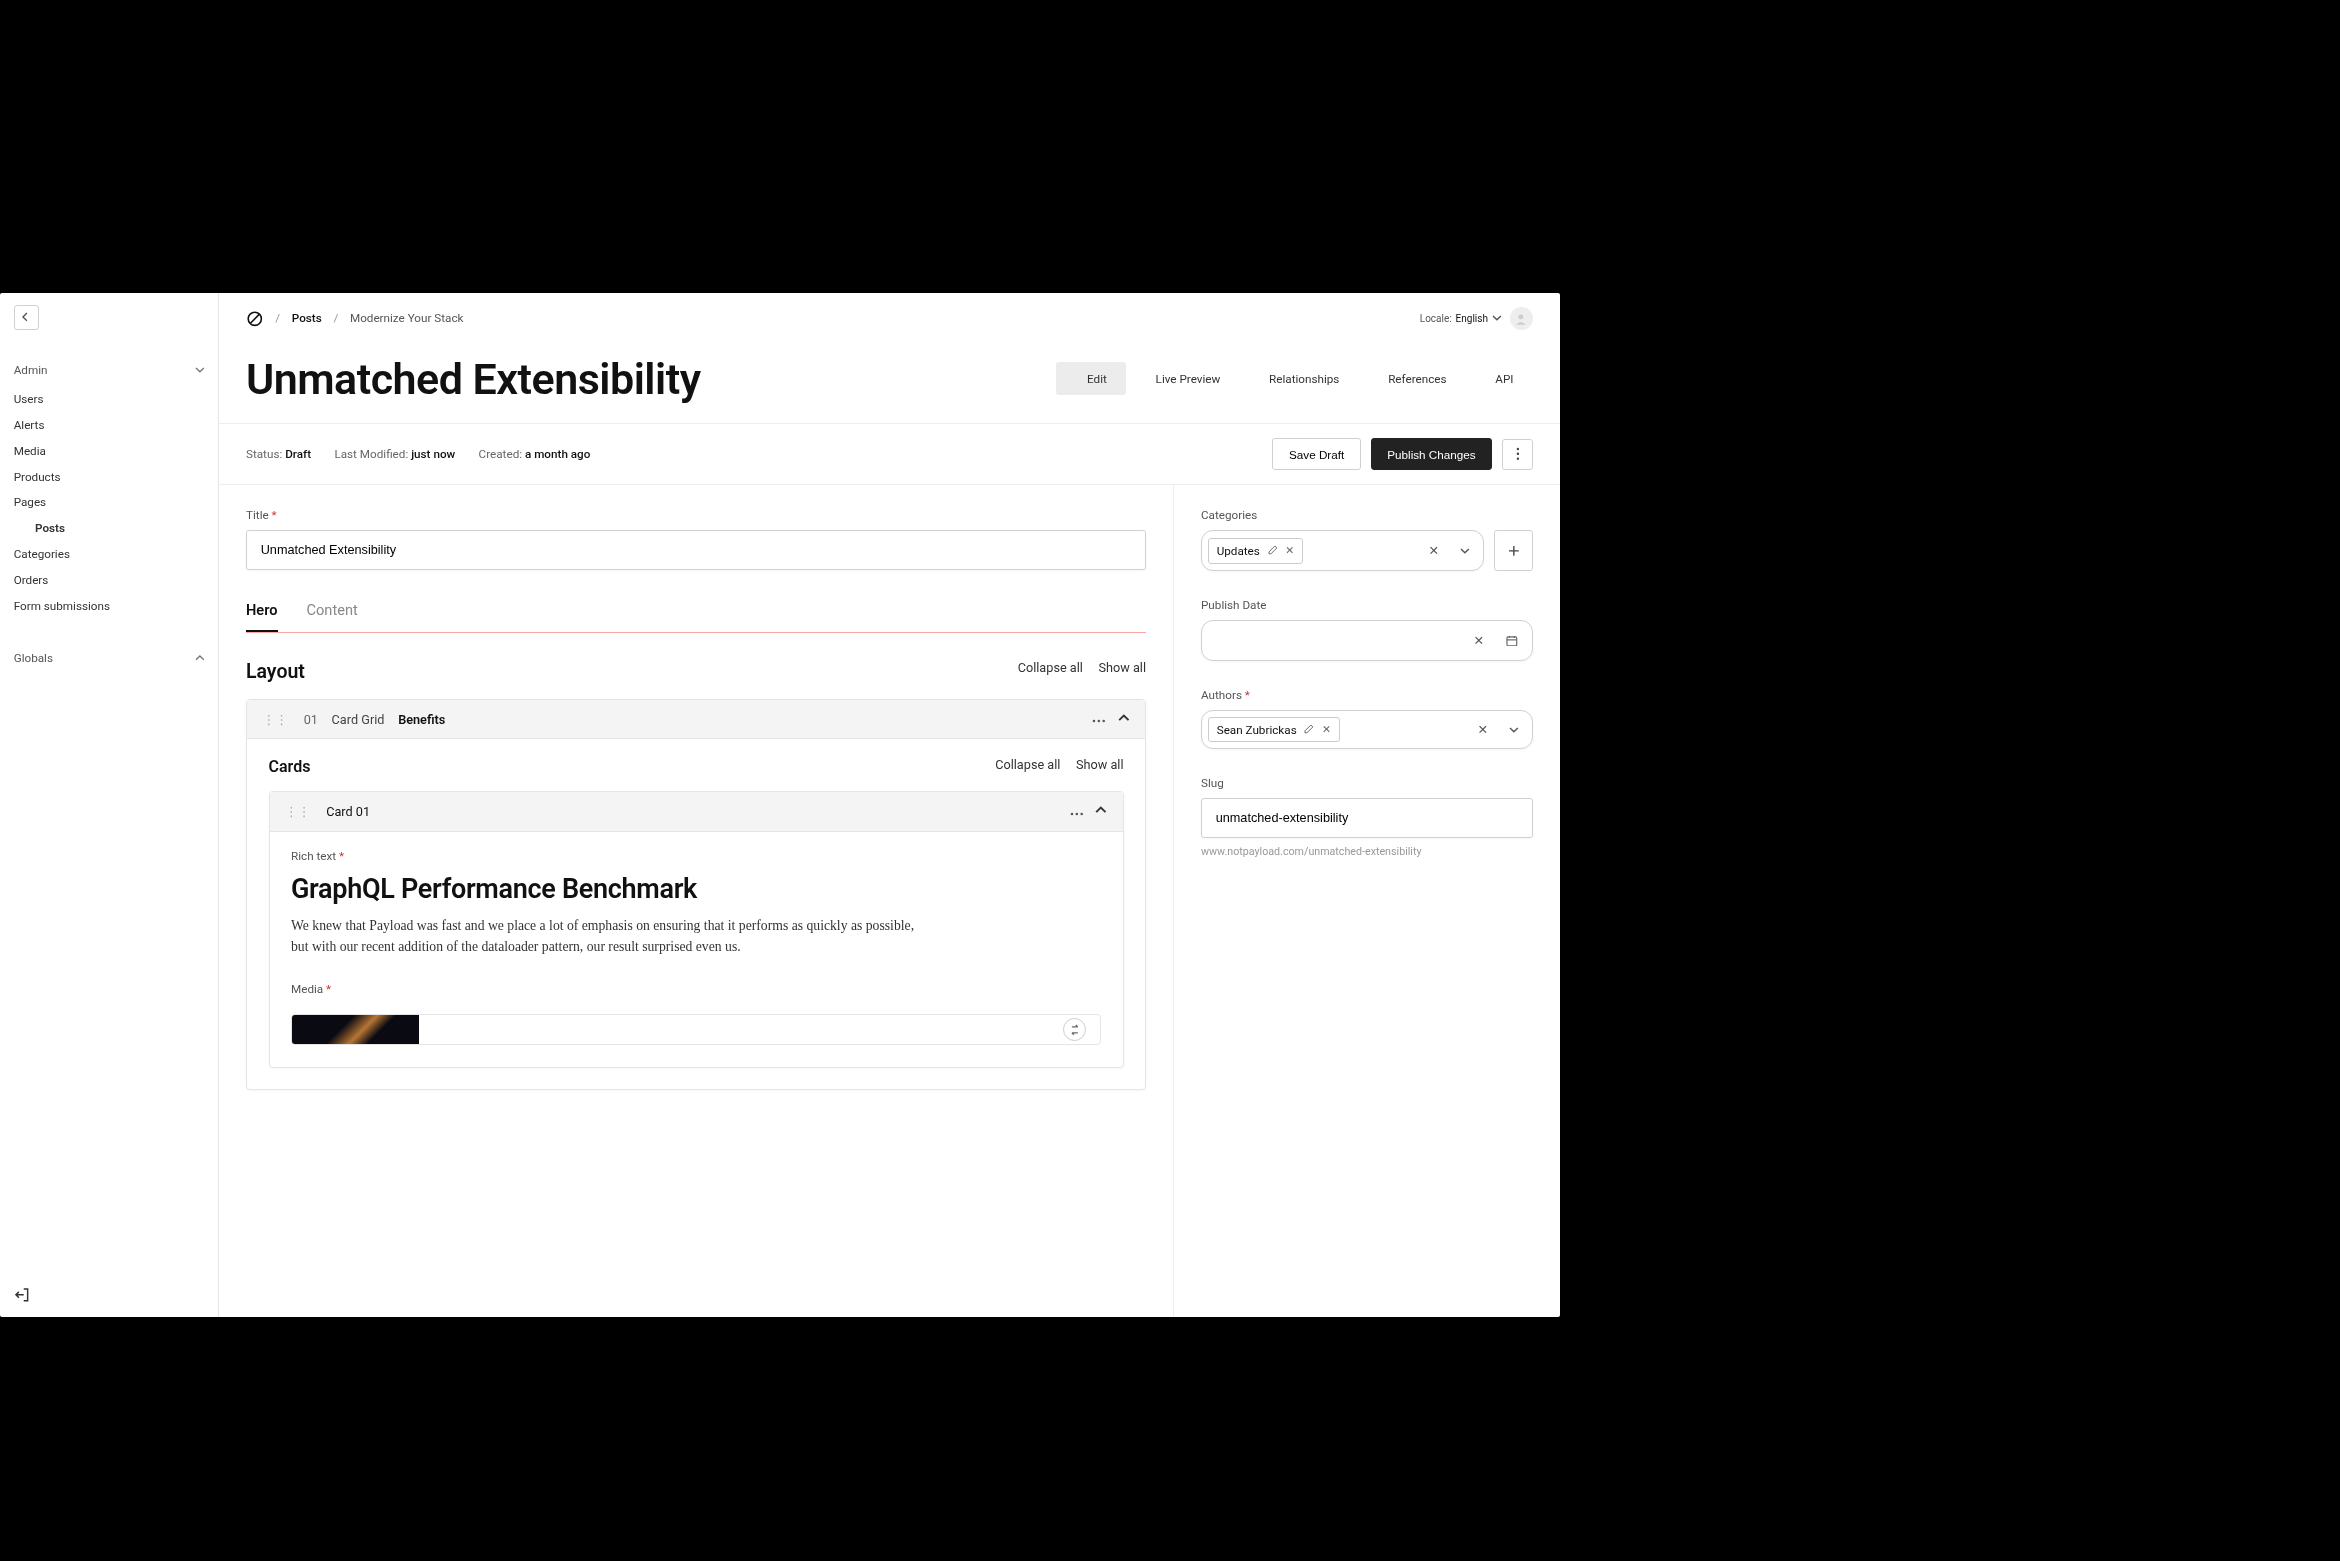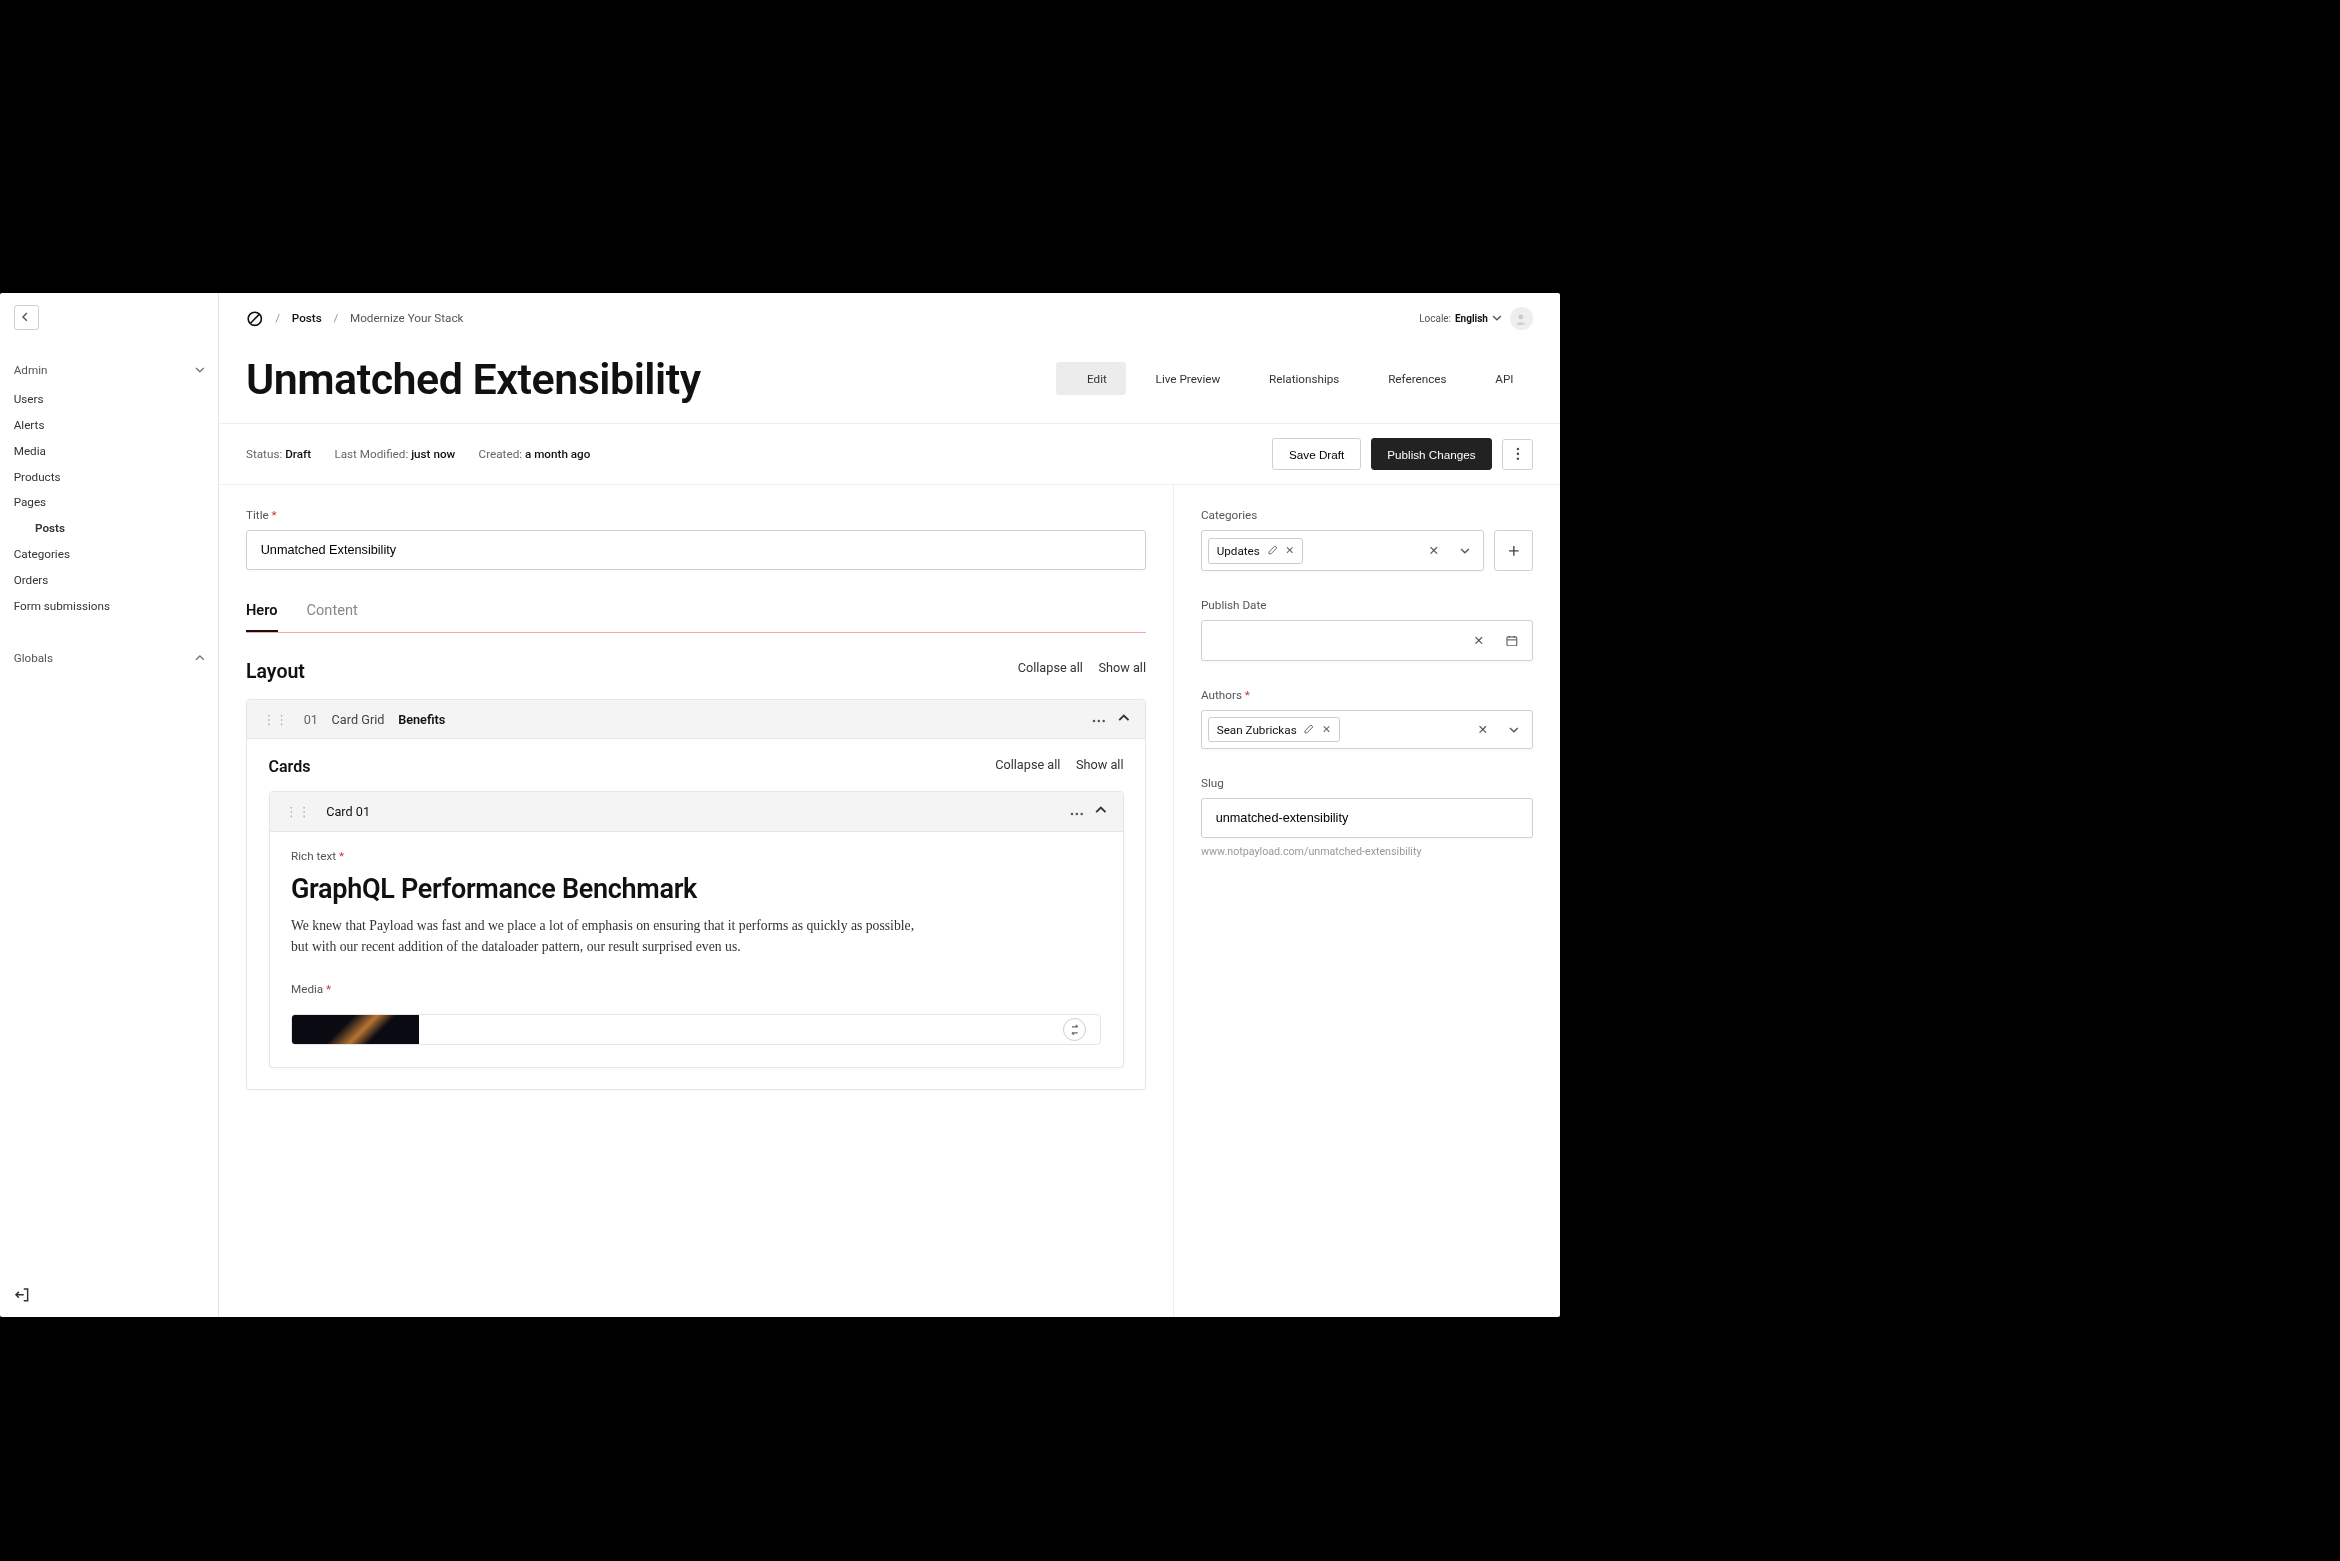--- a/index.html
+++ b/index.html
@@ -95,21 +95,21 @@
   .breadcrumb .bc-link { cursor: pointer; font-weight: 500; color: #111; }
   .breadcrumb .bc-current { color: #555; }
   .logo-icon {
     width: 17.6px; height: 17.6px;
   }
   .topbar-right {
     display: flex; align-items: center; gap: 8px;
     font-size: 10px; color: #555;
   }
   .locale-select { display: flex; align-items: center; gap: 3.9px; cursor: pointer; }
-  .locale-value { color: #111; font-weight: 700; }
+  .locale-value { color: #111; font-weight: 400; }
   .avatar {
     width: 23.4px; height: 23.4px; border-radius: 50%;
     background: #eee;
     display: flex; align-items: center; justify-content: center;
   }
 
   .title-row {
     display: flex; align-items: center; justify-content: space-between;
     padding: 9.8px 27px 19.5px 27px;
   }
@@ -276,20 +276,21 @@
     width: 23.4px; height: 23.4px; border-radius: 50%;
     border: 1px solid #ccc;
     display: flex; align-items: center; justify-content: center;
     cursor: pointer;
   }
 
   
   .tag-input {
     display: flex; align-items: center; gap: 7.8px;
     padding: 5.9px 5.9px 5.9px 5.9px;
+    border-radius: 12px;
   }
   .tag-input.bare { justify-content: flex-end; padding: 7.8px; height: 41px; }
   .chip {
     display: inline-flex; align-items: center; gap: 7.8px;
     border: 1px solid #ccc; border-radius: 2.9px;
     padding: 4.9px 7.8px;
     font-size: 11.7px;
     background: #fff;
   }
   .chip .chip-x { cursor: pointer; color: #666; font-size: 10.7px;}

